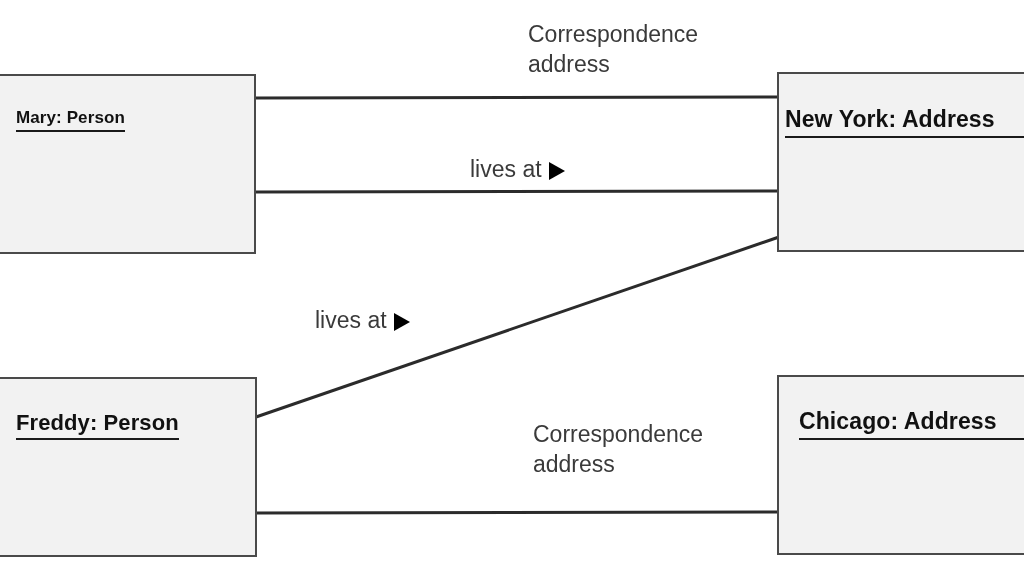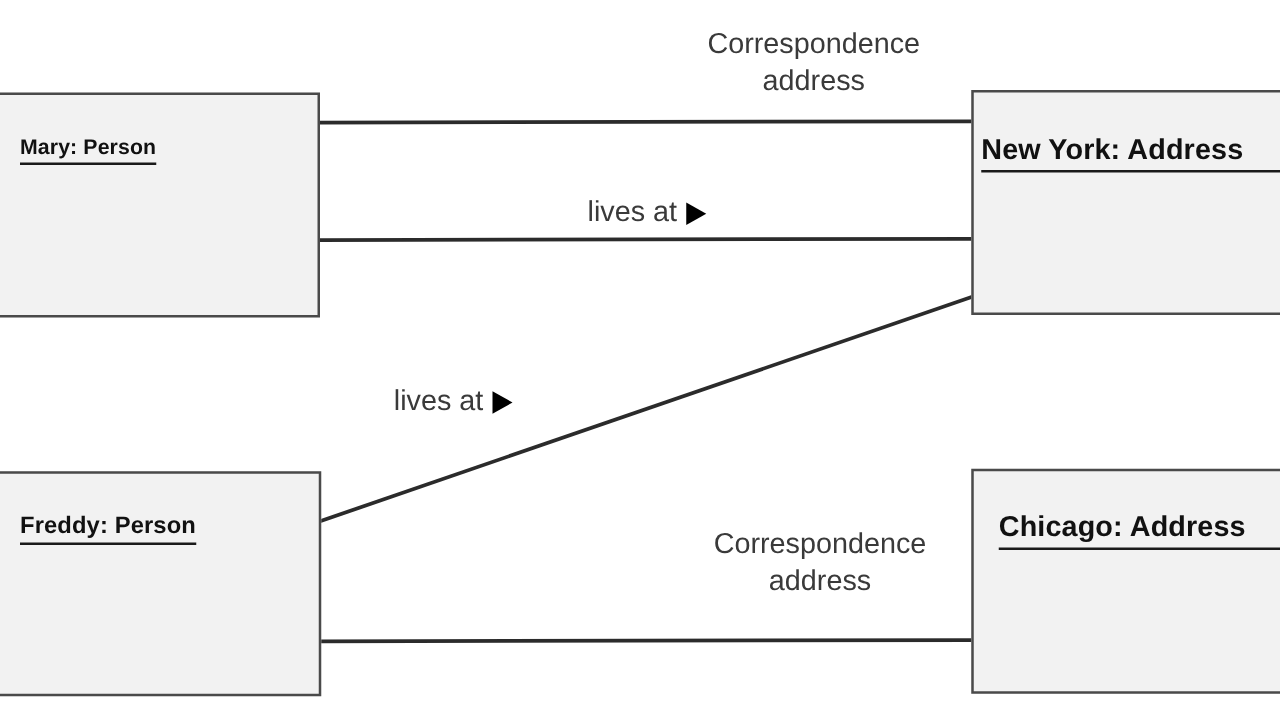--- a/index.html
+++ b/index.html
@@ -59,21 +59,21 @@
 
   
   .edge-label {
     position: absolute;
     color: #3a3a3a;
     font-weight: normal;
     white-space: nowrap;
     line-height: 1.30;
   }
   .edge-label.two-line {
-    text-align: center;
+    text-align: left;
     white-space: normal;
     line-height: 1.30;
   }
   .nav-arrow {
     display: inline-block;
     width: 0;
     height: 0;
     border-top: 9px solid transparent;
     border-bottom: 9px solid transparent;
     border-left: 16px solid #000000;
@@ -103,21 +103,21 @@
     </div>
   </div>
 
   <div class="obj-box title-fullunderline" style="left:777px; top:72px; width:262px; height:180px;">
     <div class="obj-title" style="top:32px; left:6px; right:0; font-size:23px;">
       <span class="obj-title-text">New York: Address</span>
     </div>
   </div>
 
   <div class="obj-box title-textunderline" style="left:-8px; top:377px; width:265px; height:180px;">
-    <div class="obj-title" style="top:31px; left:22px; font-size:19px;">
+    <div class="obj-title" style="top:31px; left:22px; font-size:22px;">
       <span class="obj-title-text">Freddy: Person</span>
     </div>
   </div>
 
   <div class="obj-box title-fullunderline" style="left:777px; top:375px; width:262px; height:180px;">
     <div class="obj-title" style="top:31px; left:20px; right:0; font-size:23px;">
       <span class="obj-title-text">Chicago: Address</span>
     </div>
   </div>
 

